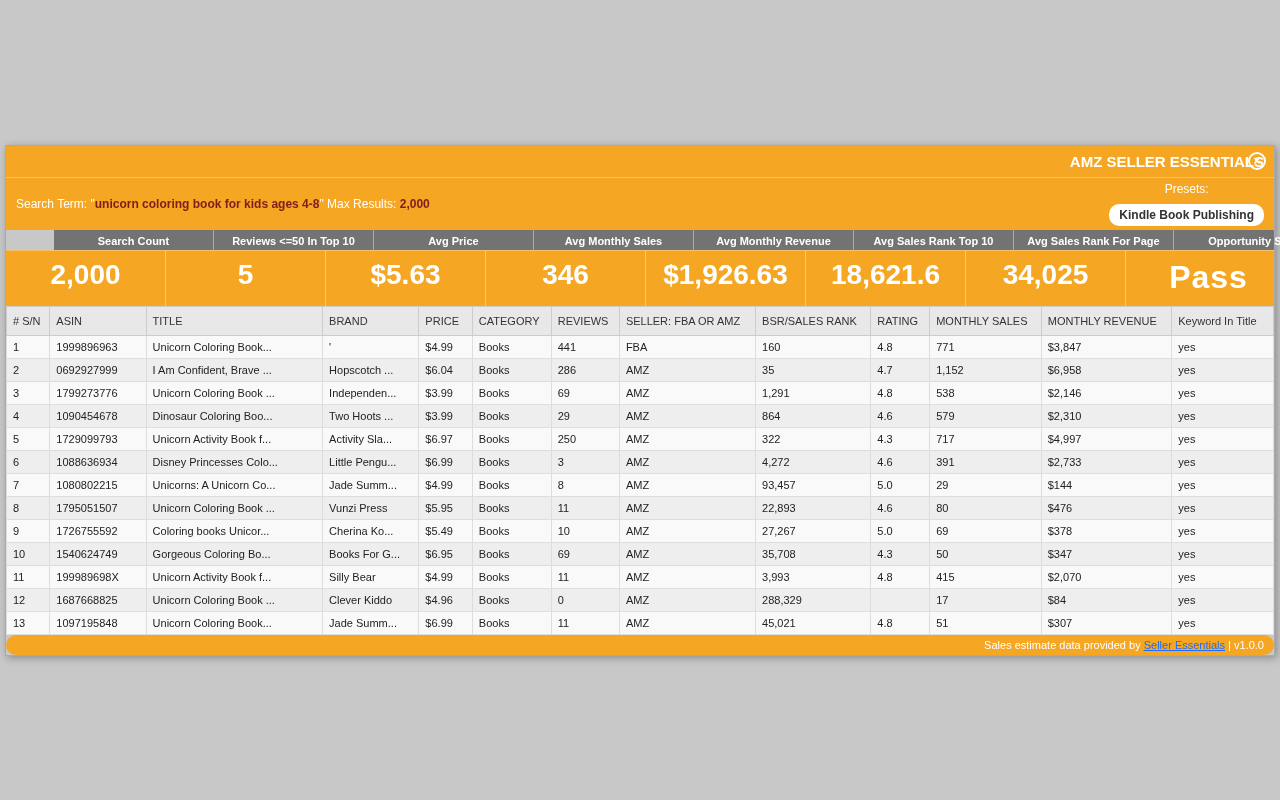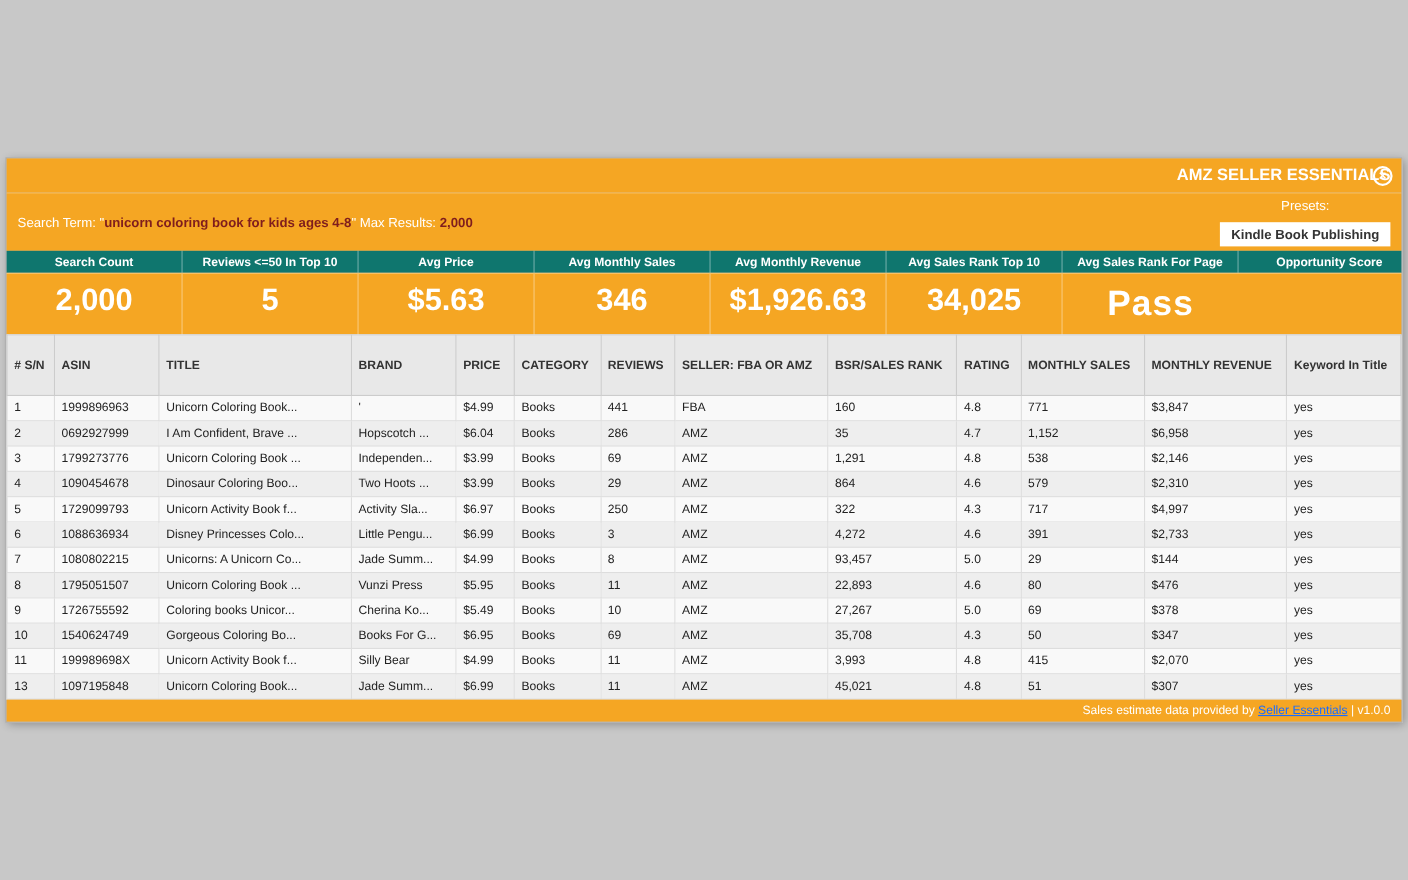--- a/index.html
+++ b/index.html
@@ -73,27 +73,28 @@
       font-size: 12px;
     }
     .presets-btn {
       background: white;
       color: #333;
       border: none;
       padding: 4px 10px;
       font-size: 12px;
       font-weight: bold;
       cursor: pointer;
-      border-radius: 0;
+      border-radius: 10px;
     }
     
     .stats-headers {
       display: grid;
       grid-template-columns: 160px 160px 160px 160px 160px 160px 160px 165px;
-      background: #0f766e;
+      background: #737373;
+      margin-left: 48px;
     }
     .stats-header-cell {
       color: white;
       font-size: 11px;
       font-weight: bold;
       text-align: center;
       padding: 5px 4px 3px;
       border-right: 1px solid rgba(255,255,255,0.4);
     }
     .stats-header-cell:last-child { border-right: none; }
@@ -120,22 +121,22 @@
     
     .data-table {
       width: 100%;
       border-collapse: collapse;
       background: white;
     }
     .data-table thead tr th {
       background: #e8e8e8;
       color: #333;
       font-size: 11px;
-      font-weight: bold;
-      padding: 21px 6px;
+      font-weight: normal;
+      padding: 8px 6px;
       border: 1px solid #ccc;
       white-space: nowrap;
       text-align: left;
     }
     .data-table tbody tr:nth-child(odd) {
       background: #f9f9f9;
     }
     .data-table tbody tr:nth-child(even) {
       background: #eeeeee;
     }
@@ -149,20 +150,21 @@
       text-overflow: ellipsis;
       max-width: 180px;
     }
     
     .footer-bar {
       background: #f5a623;
       color: white;
       font-size: 11px;
       text-align: right;
       padding: 4px 10px;
+      border-radius: 10px;
     }
     .footer-bar a {
       color: #1a6dff;
       text-decoration: underline;
     }
     
     .col-sn { width: 28px; }
     .col-asin { width: 90px; }
     .col-title { width: 165px; }
     .col-brand { width: 90px; }
@@ -207,20 +209,21 @@
     <div class="stats-header-cell">Avg Sales Rank For Page</div>
     <div class="stats-header-cell">Opportunity Score</div>
   </div>
 
   <div class="stats-values">
     <div class="stats-value-cell">2,000</div>
     <div class="stats-value-cell">5</div>
     <div class="stats-value-cell">$5.63</div>
     <div class="stats-value-cell">346</div>
     <div class="stats-value-cell">$1,926.63</div>
+    <div class="stats-value-cell">18,621.6</div>
     <div class="stats-value-cell">34,025</div>
     <div class="stats-value-cell pass">Pass</div>
   </div>
 
   <table class="data-table">
     <thead>
       <tr>
         <th class="col-sn"># S/N</th>
         <th class="col-asin">ASIN</th>
         <th class="col-title">TITLE</th>
@@ -396,20 +399,35 @@
           <td>Books</td>
           <td>11</td>
           <td>AMZ</td>
           <td>3,993</td>
           <td>4.8</td>
           <td>415</td>
           <td>$2,070</td>
           <td>yes</td>
         </tr>
         <tr>
+          <td>12</td>
+          <td>1687668825</td>
+          <td>Unicorn Coloring Book ...</td>
+          <td>Clever Kiddo</td>
+          <td>$4.96</td>
+          <td>Books</td>
+          <td>0</td>
+          <td>AMZ</td>
+          <td>288,329</td>
+          <td></td>
+          <td>17</td>
+          <td>$84</td>
+          <td>yes</td>
+        </tr>
+        <tr>
           <td>13</td>
           <td>1097195848</td>
           <td>Unicorn Coloring Book...</td>
           <td>Jade Summ...</td>
           <td>$6.99</td>
           <td>Books</td>
           <td>11</td>
           <td>AMZ</td>
           <td>45,021</td>
           <td>4.8</td>

